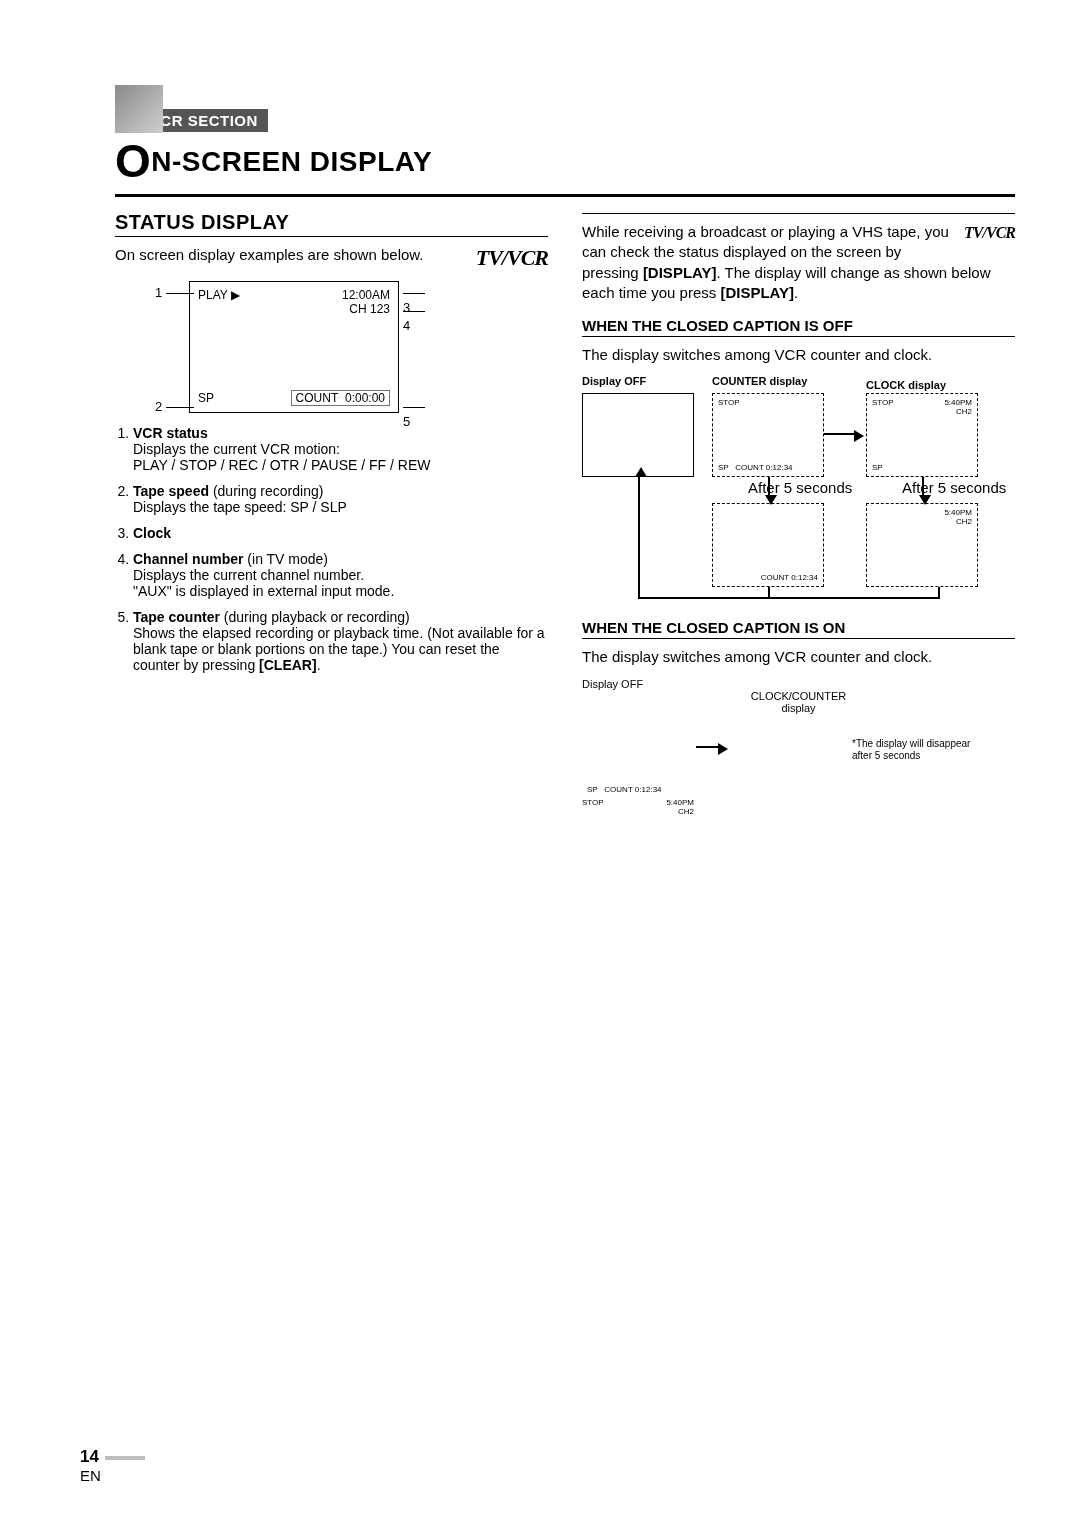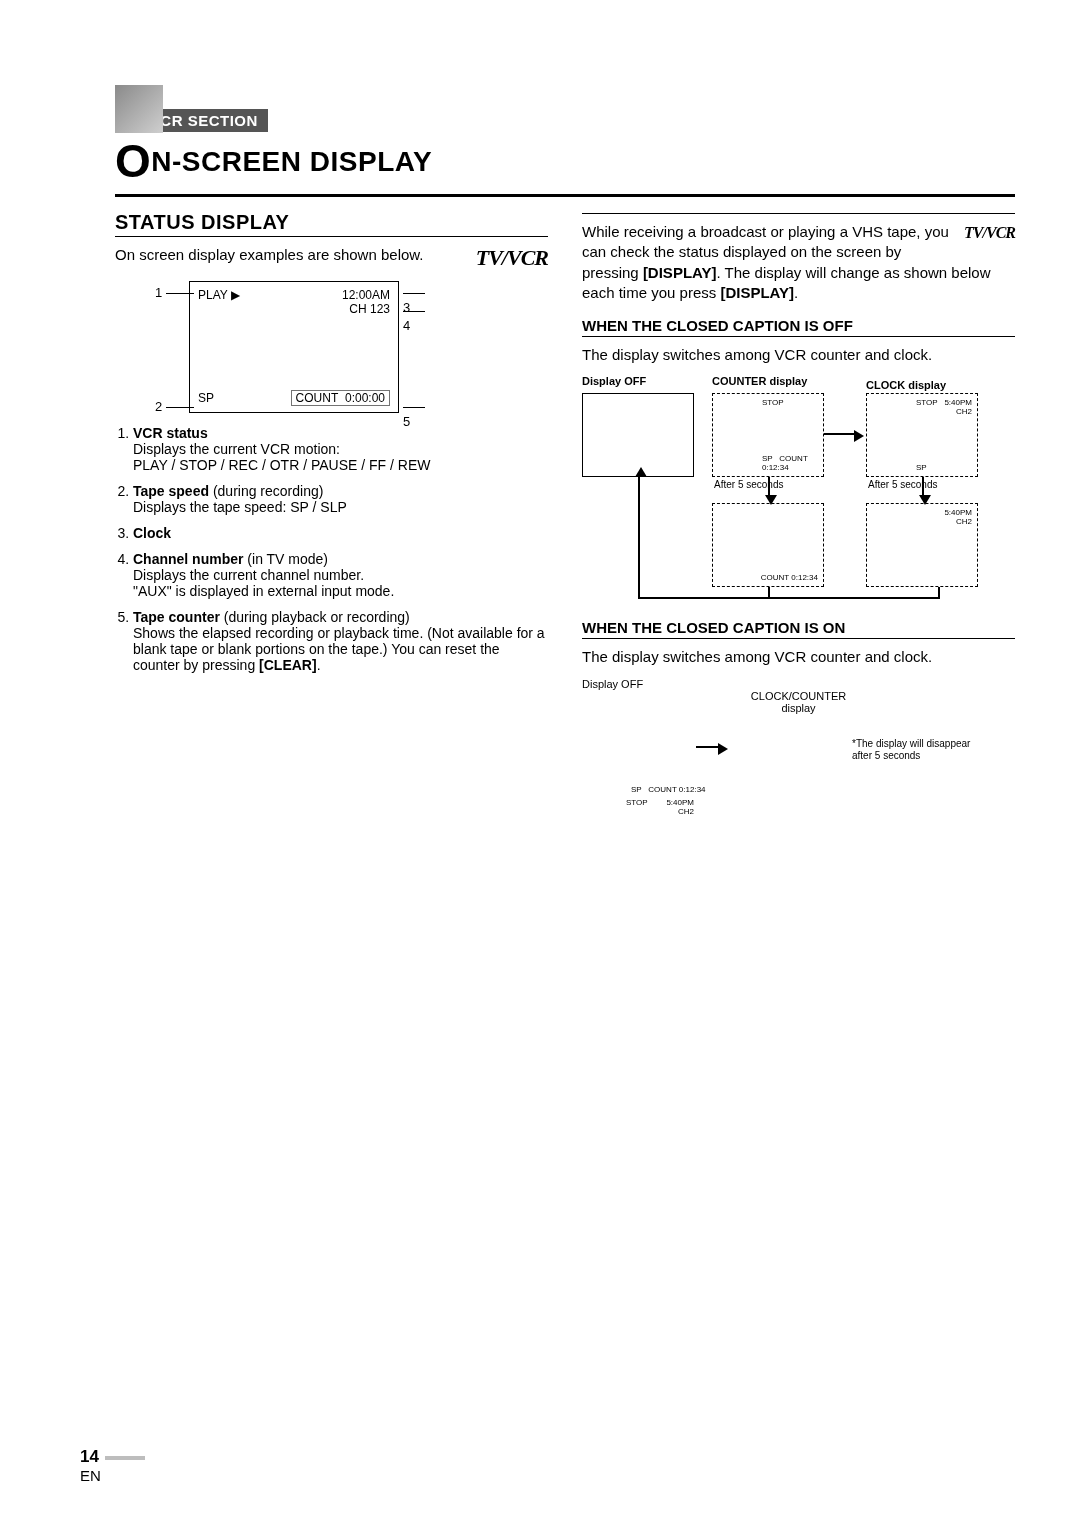--- a/index.html
+++ b/index.html
@@ -9,21 +9,21 @@
   .section-tag{display:inline-block;background:#555;color:#fff;font-weight:bold;
     font-size:15px;padding:3px 10px 3px 10px;margin-top:24px;margin-left:0;letter-spacing:0.5px;}
   .big-title{font-size:28px;font-weight:bold;letter-spacing:0.5px;margin-top:2px;}
   .big-title .big-o{font-size:46px;display:inline-block;vertical-align:-6px;}
   .rule-thick{border:none;border-top:3px solid #000;margin:6px 0 14px 0;}
   .cols{display:flex;gap:34px;}
   .col{flex:1;min-width:0;}
   .h2{font-size:20px;font-weight:bold;letter-spacing:0.5px;margin:0 0 2px 0;}
   .rule-thin{border:none;border-top:1px solid #000;margin:2px 0 8px 0;}
   .body{font-size:15px;line-height:1.35;}
-  .tiny{font-size:8px;margin-left:44px;}
+  .tiny{font-size:8px;}
   .logo{font-family:"Times New Roman",serif;font-style:italic;font-weight:bold;
     font-size:22px;letter-spacing:-1px;display:inline-block;}
   .logo-sm{font-size:16px;}
   .osd-wrap{position:relative;margin:10px 0 12px 40px;width:280px;}
   .osd-screen{border:1px solid #000;width:210px;height:132px;position:relative;
     font-size:12px;line-height:1.2;padding:6px 8px;box-sizing:border-box;margin-left:34px;}
   .osd-count{border:1px solid #737373;padding:0 4px;}
   .callout{position:absolute;font-size:13px;}
   .callout .line{display:inline-block;border-top:1px solid #000;vertical-align:middle;}
   ol.feat{padding-left:18px;margin:6px 0;font-size:14px;}
@@ -36,21 +36,21 @@
     box-sizing:border-box;padding:4px 5px;background:#fff;}
   .flow .solid{border-style:solid;}
   .arr-r::after{content:"";border-top:6px solid transparent;border-bottom:6px solid transparent;
     border-left:10px solid #000;position:absolute;right:-10px;top:-5px;}
   .arr-u::after{content:"";border-left:6px solid transparent;border-right:6px solid transparent;
     border-bottom:10px solid #000;position:absolute;top:-10px;left:-5px;}
   .arr-d::after{content:"";border-left:6px solid transparent;border-right:6px solid transparent;
     border-top:10px solid #000;position:absolute;bottom:-10px;left:-5px;}
   .hline{border-top:2px solid #000;position:absolute;}
   .vline{border-left:2px solid #000;position:absolute;}
-  .after5{font-size:10px;position:absolute;}
+  .after5{font-size:15px;position:absolute;margin-left:34px;}
   .flow2{position:relative;margin-top:10px;height:120px;}
   .pg-num{position:absolute;left:80px;bottom:44px;font-size:15px;}
   .pg-num b{font-weight:bold;font-size:17px;}
   .pg-num .bar{display:inline-block;width:40px;height:4px;background:#bdbdbd;vertical-align:middle;margin-left:6px;}
   .note{font-size:10px;line-height:1.2;}
 </style>
 </head>
 <body>
 
 <div class="page">

